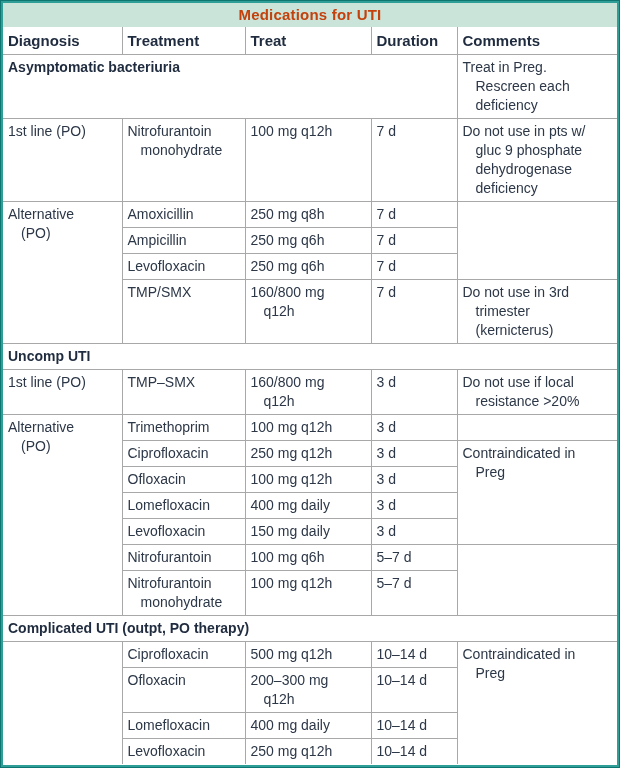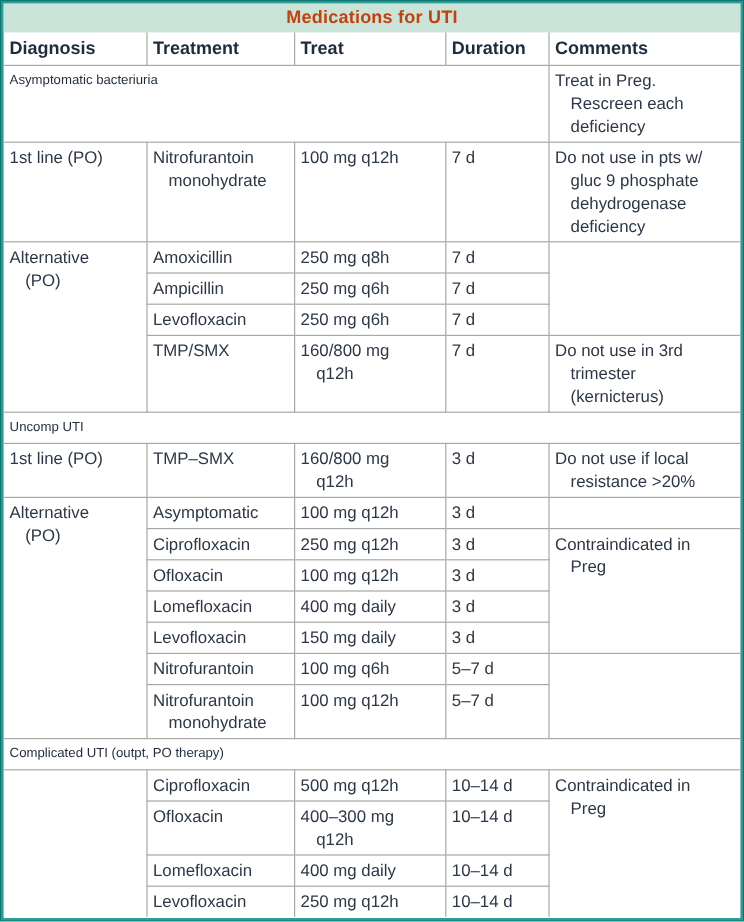--- a/index.html
+++ b/index.html
@@ -49,22 +49,22 @@
   }
   table.med th {
     text-align: left;
     font-weight: bold;
     font-size: 15px;
     color: #1f2b3e;
     padding-top: 4px;
     padding-bottom: 4px;
   }
   td.section-title {
-    font-weight: normal;
-    font-size: 11px;
+    font-weight: bold;
+    font-size: 14px;
     color: #1f2b3e;
   }
   .hang {
     display: block;
     padding-left: 13px;
     text-indent: -13px;
     white-space: pre-line;
   }
 </style>
 </head>
@@ -201,21 +201,21 @@
             <span class="hang">Do not use if local
 resistance &gt;20%</span>
           </td>
       </tr>
       <tr>
         <td rowspan="7">
             <span class="hang">Alternative
 (PO)</span>
           </td>
         <td>
-            <span class="hang">Asymptomatic</span>
+            <span class="hang">Trimethoprim</span>
           </td>
         <td>
             <span class="hang">100 mg q12h</span>
           </td>
         <td>
             <span class="hang">3 d</span>
           </td>
         <td>
             <span class="hang"></span>
           </td>
@@ -314,21 +314,21 @@
         <td rowspan="4">
             <span class="hang">Contraindicated in
 Preg</span>
           </td>
       </tr>
       <tr>
         <td>
             <span class="hang">Ofloxacin</span>
           </td>
         <td>
-            <span class="hang">400–300 mg
+            <span class="hang">200–300 mg
 q12h</span>
           </td>
         <td>
             <span class="hang">10–14 d</span>
           </td>
       </tr>
       <tr>
         <td>
             <span class="hang">Lomefloxacin</span>
           </td>

